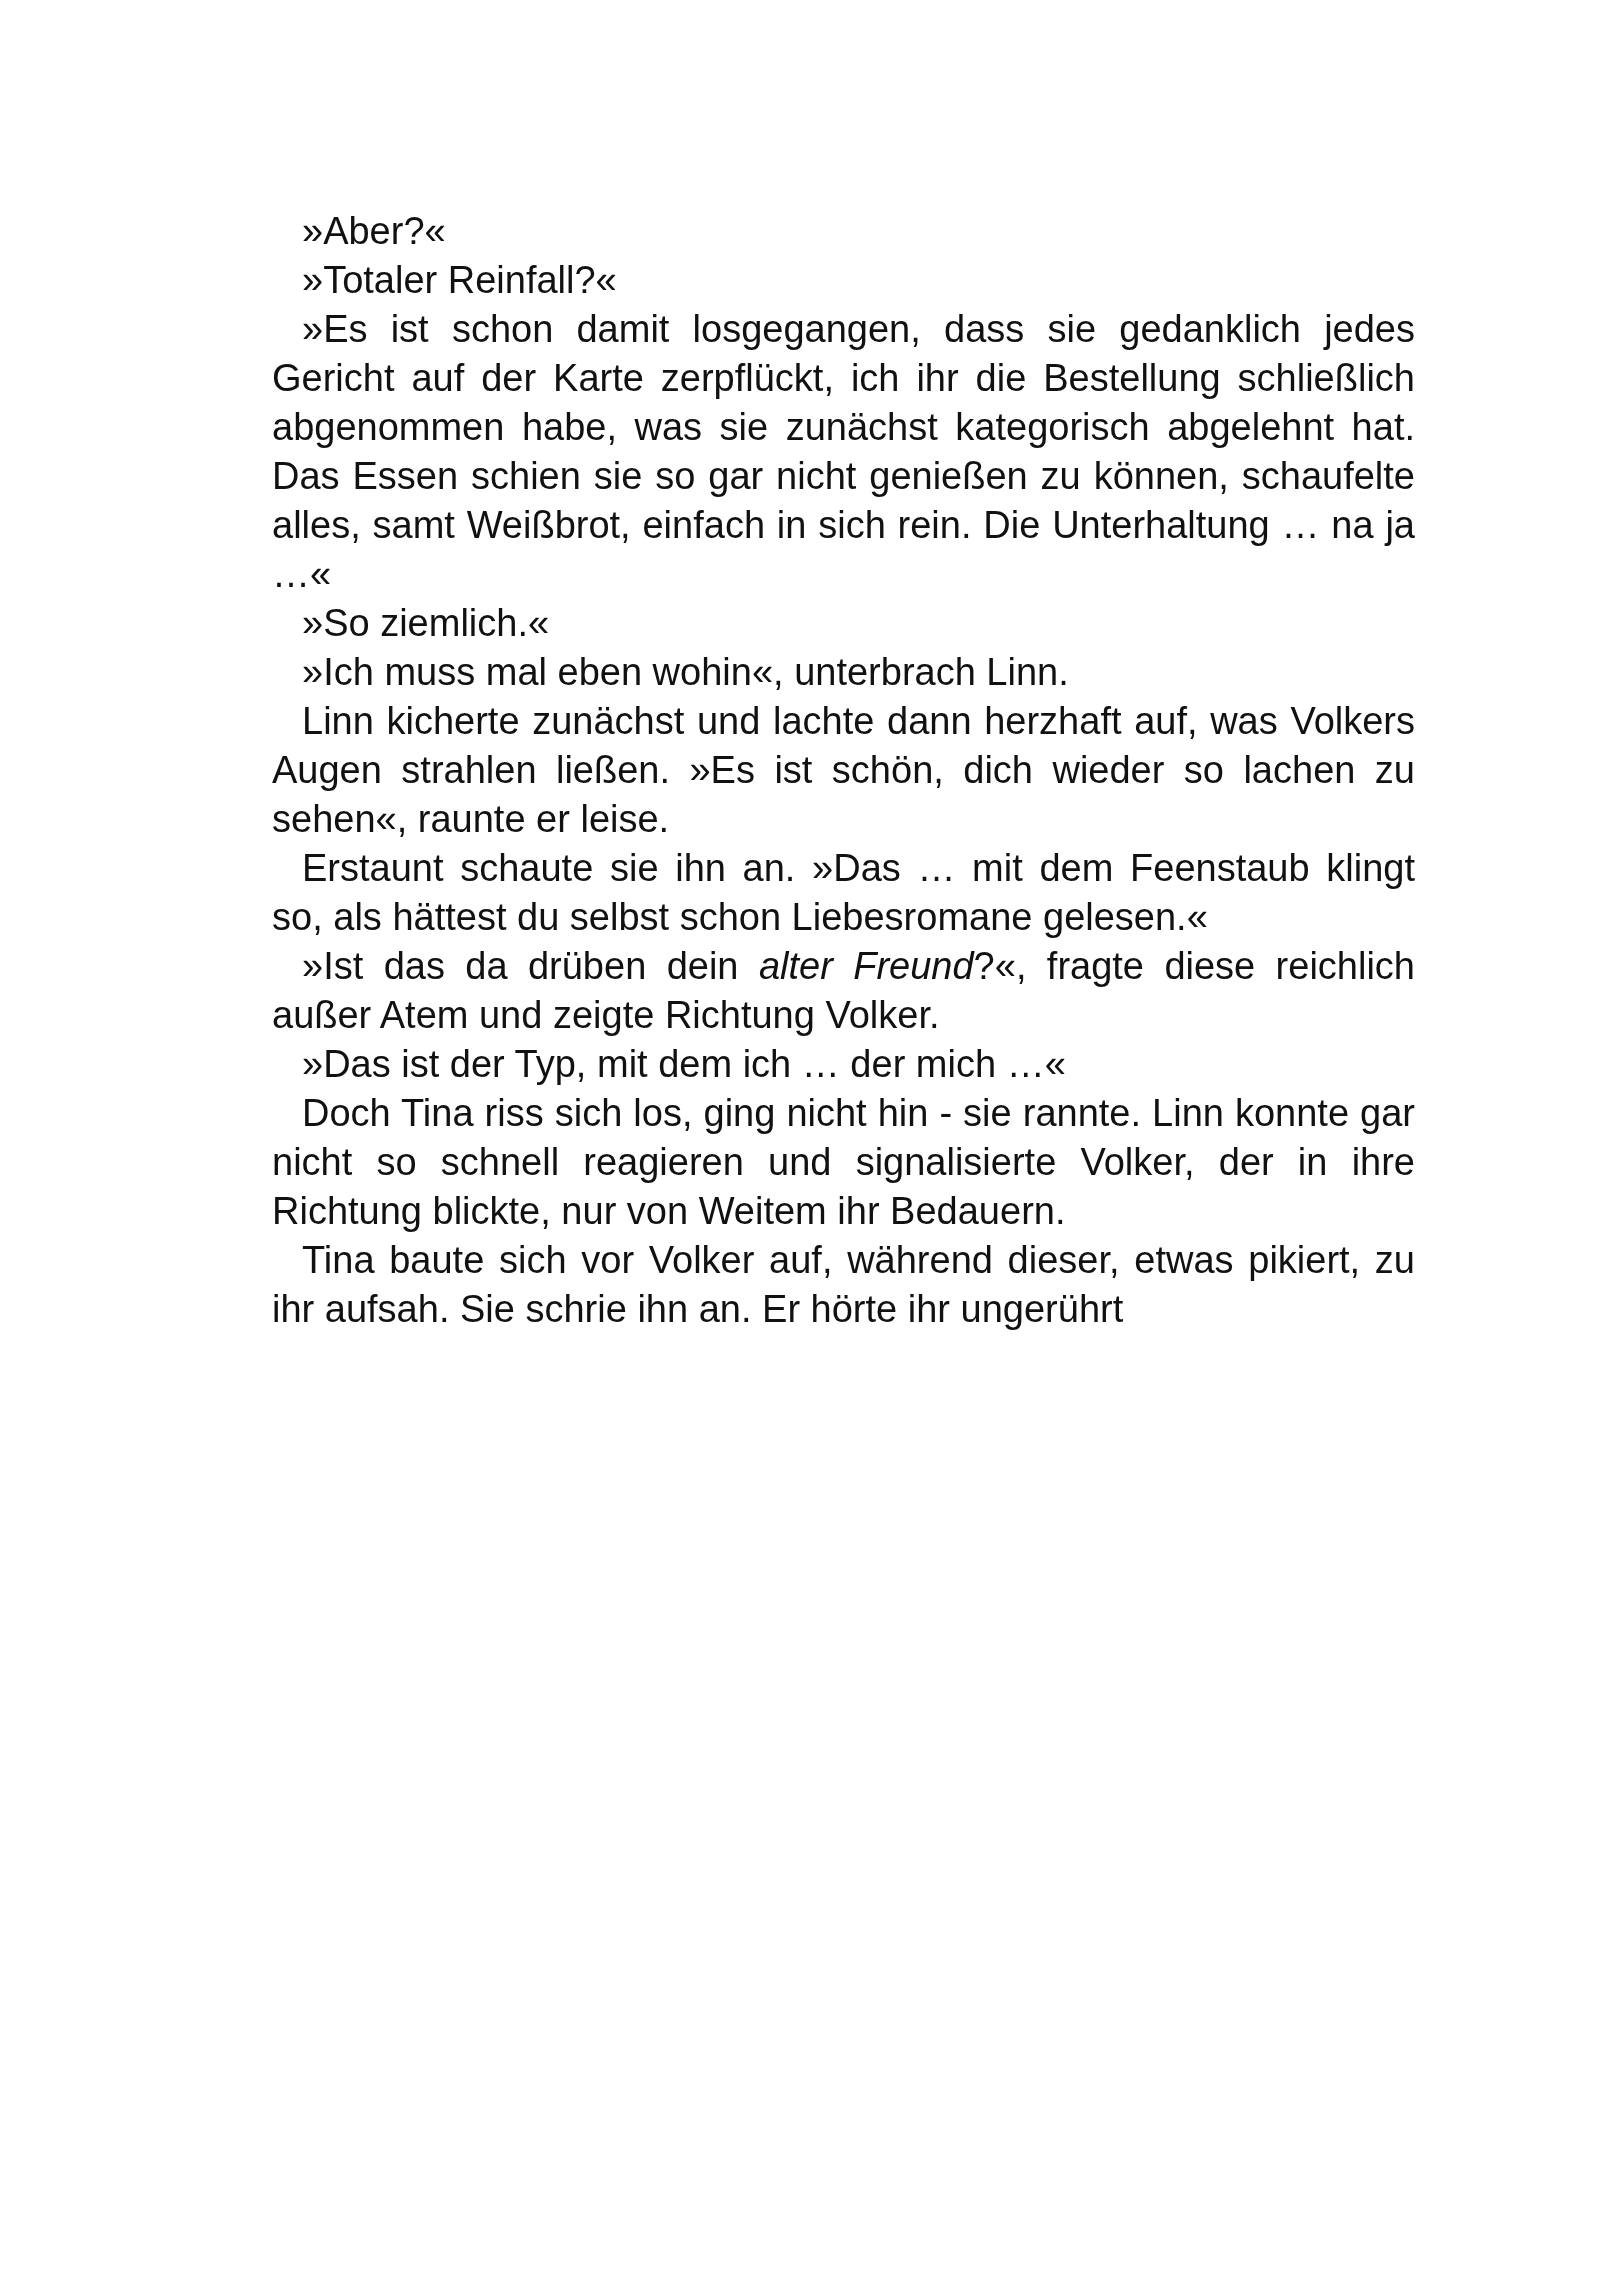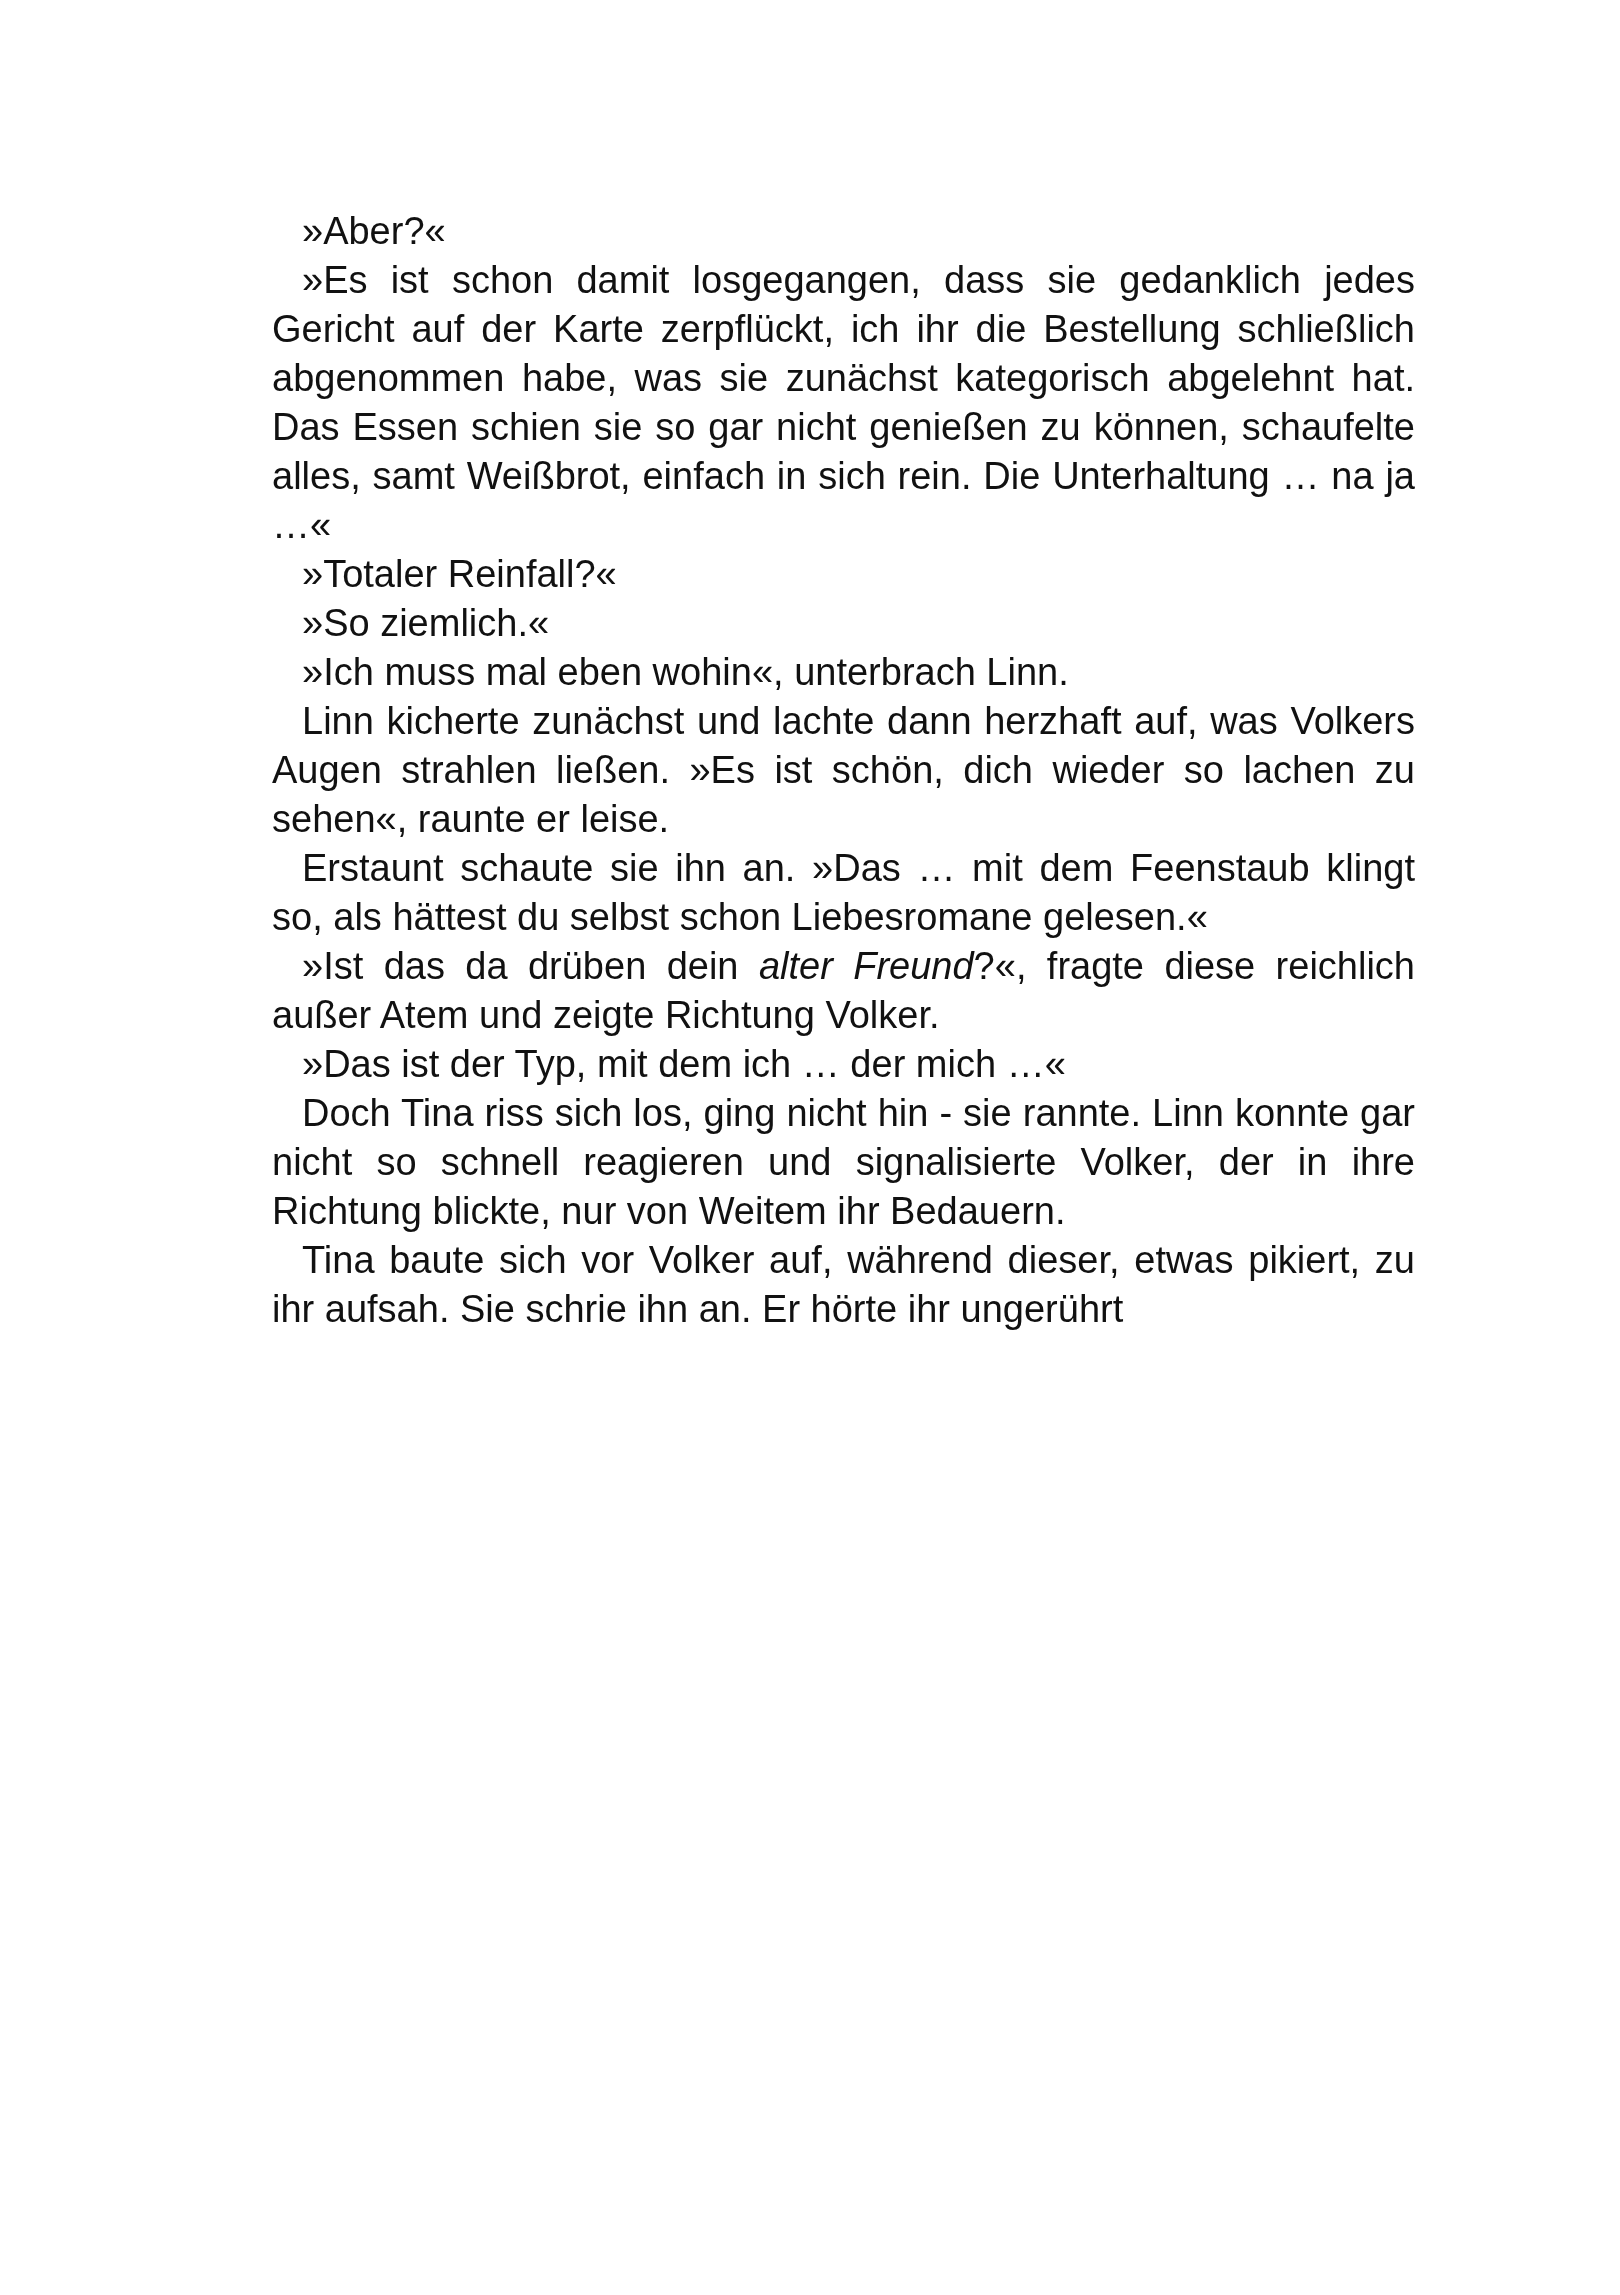--- a/index.html
+++ b/index.html
@@ -49,22 +49,22 @@
     line-height: 32px;
     color: #111111;
   }
 </style>
 </head>
 <body>
 
 <div class="page">
   <div class="text-block">
       <p class="para indent"><span>»Aber?«</span></p>
+      <p class="para indent"><span>»Totaler Reinfall?«</span></p>
       <p class="para indent"><span>»Es ist schon damit losgegangen, dass sie gedanklich jedes Gericht auf der Karte zerpflückt, ich ihr die Bestellung schließlich abgenommen habe, was sie zunächst kategorisch abgelehnt hat. Das Essen schien sie so gar nicht genießen zu können, schaufelte alles, samt Weißbrot, einfach in sich rein. Die Unterhaltung … na ja …«</span></p>
-      <p class="para indent"><span>»Totaler Reinfall?«</span></p>
       <p class="para indent"><span>»So ziemlich.«</span></p>
       <p class="para indent"><span>»Ich muss mal eben wohin«, unterbrach Linn.</span></p>
       <p class="para indent"><span>Linn kicherte zunächst und lachte dann herzhaft auf, was Volkers Augen strahlen ließen. »Es ist schön, dich wieder so lachen zu sehen«, raunte er leise.</span></p>
       <p class="para indent"><span>Erstaunt schaute sie ihn an. »Das … mit dem Feenstaub klingt so, als hättest du selbst schon Liebesromane gelesen.«</span></p>
       <p class="para indent"><span>»Ist das da drüben dein </span><span class="italic">alter Freund</span><span>?«, fragte diese reichlich außer Atem und zeigte Richtung Volker.</span></p>
       <p class="para indent"><span>»Das ist der Typ, mit dem ich … der mich …«</span></p>
       <p class="para indent"><span>Doch Tina riss sich los, ging nicht hin - sie rannte. Linn konnte gar nicht so schnell reagieren und signalisierte Volker, der in ihre Richtung blickte, nur von Weitem ihr Bedauern.</span></p>
       <p class="para indent"><span>Tina baute sich vor Volker auf, während dieser, etwas pikiert, zu ihr aufsah. Sie schrie ihn an. Er hörte ihr ungerührt</span></p>
     </div>
   <div class="page-number">15</div>

